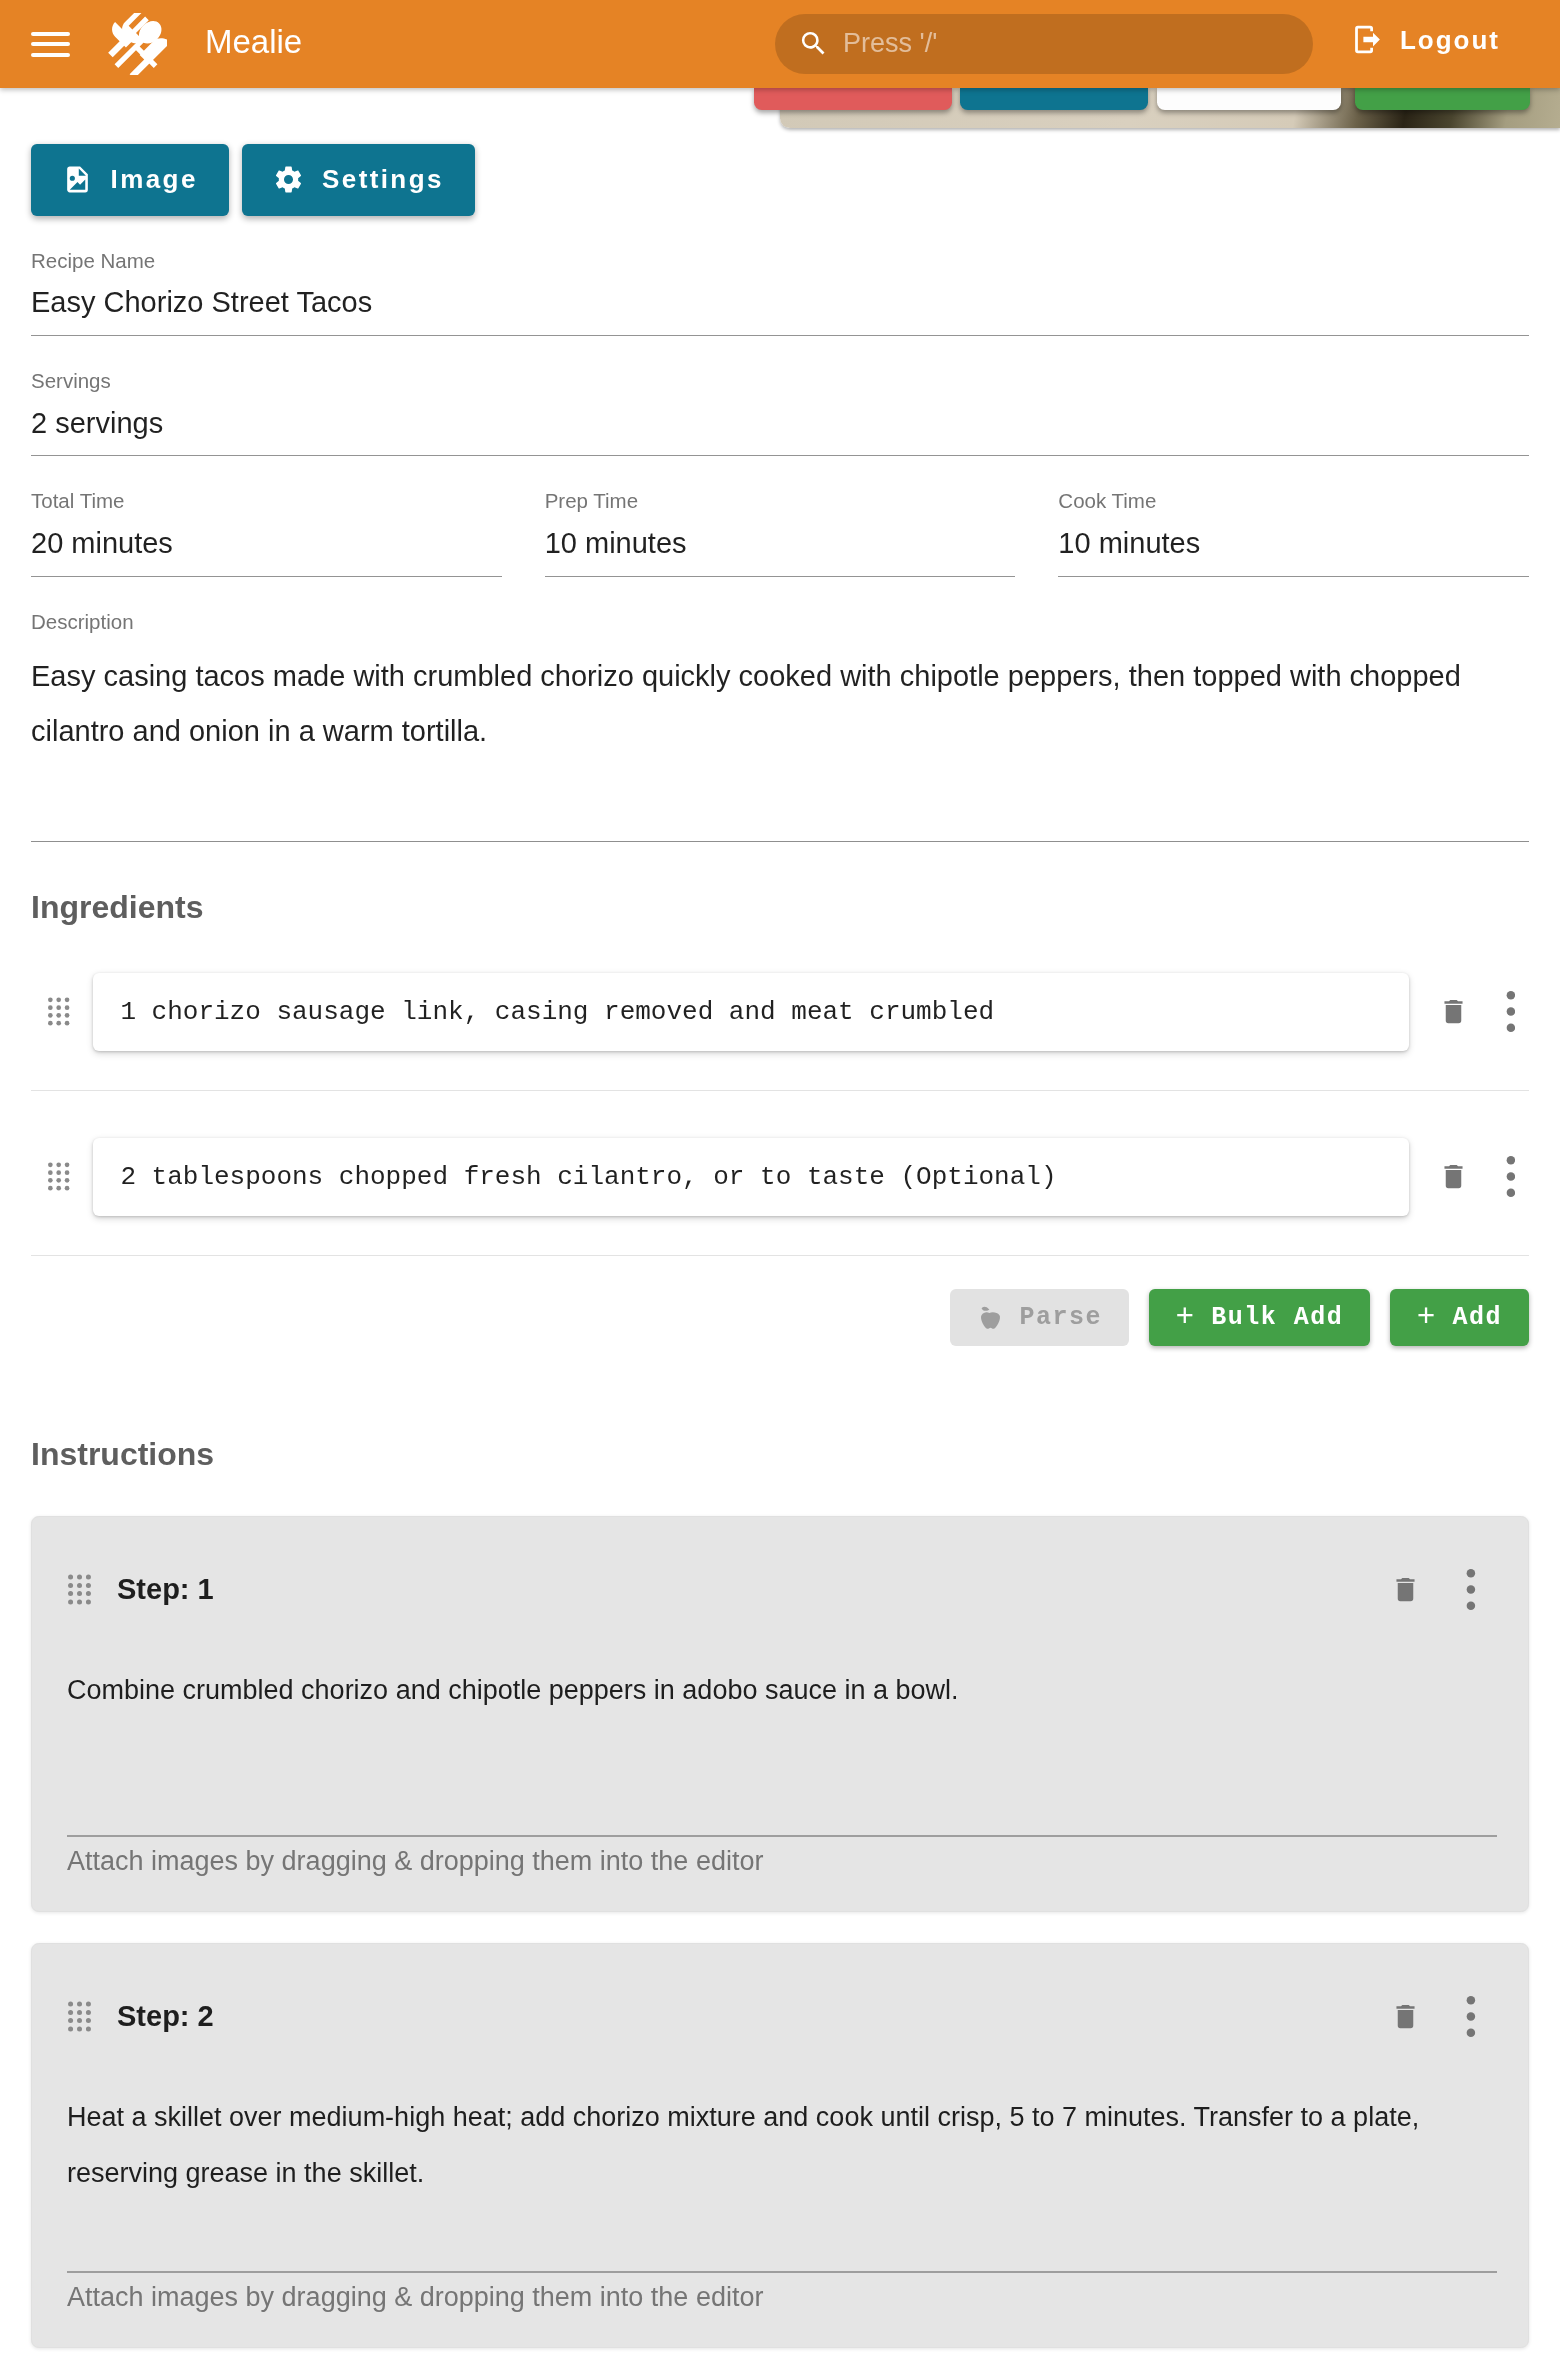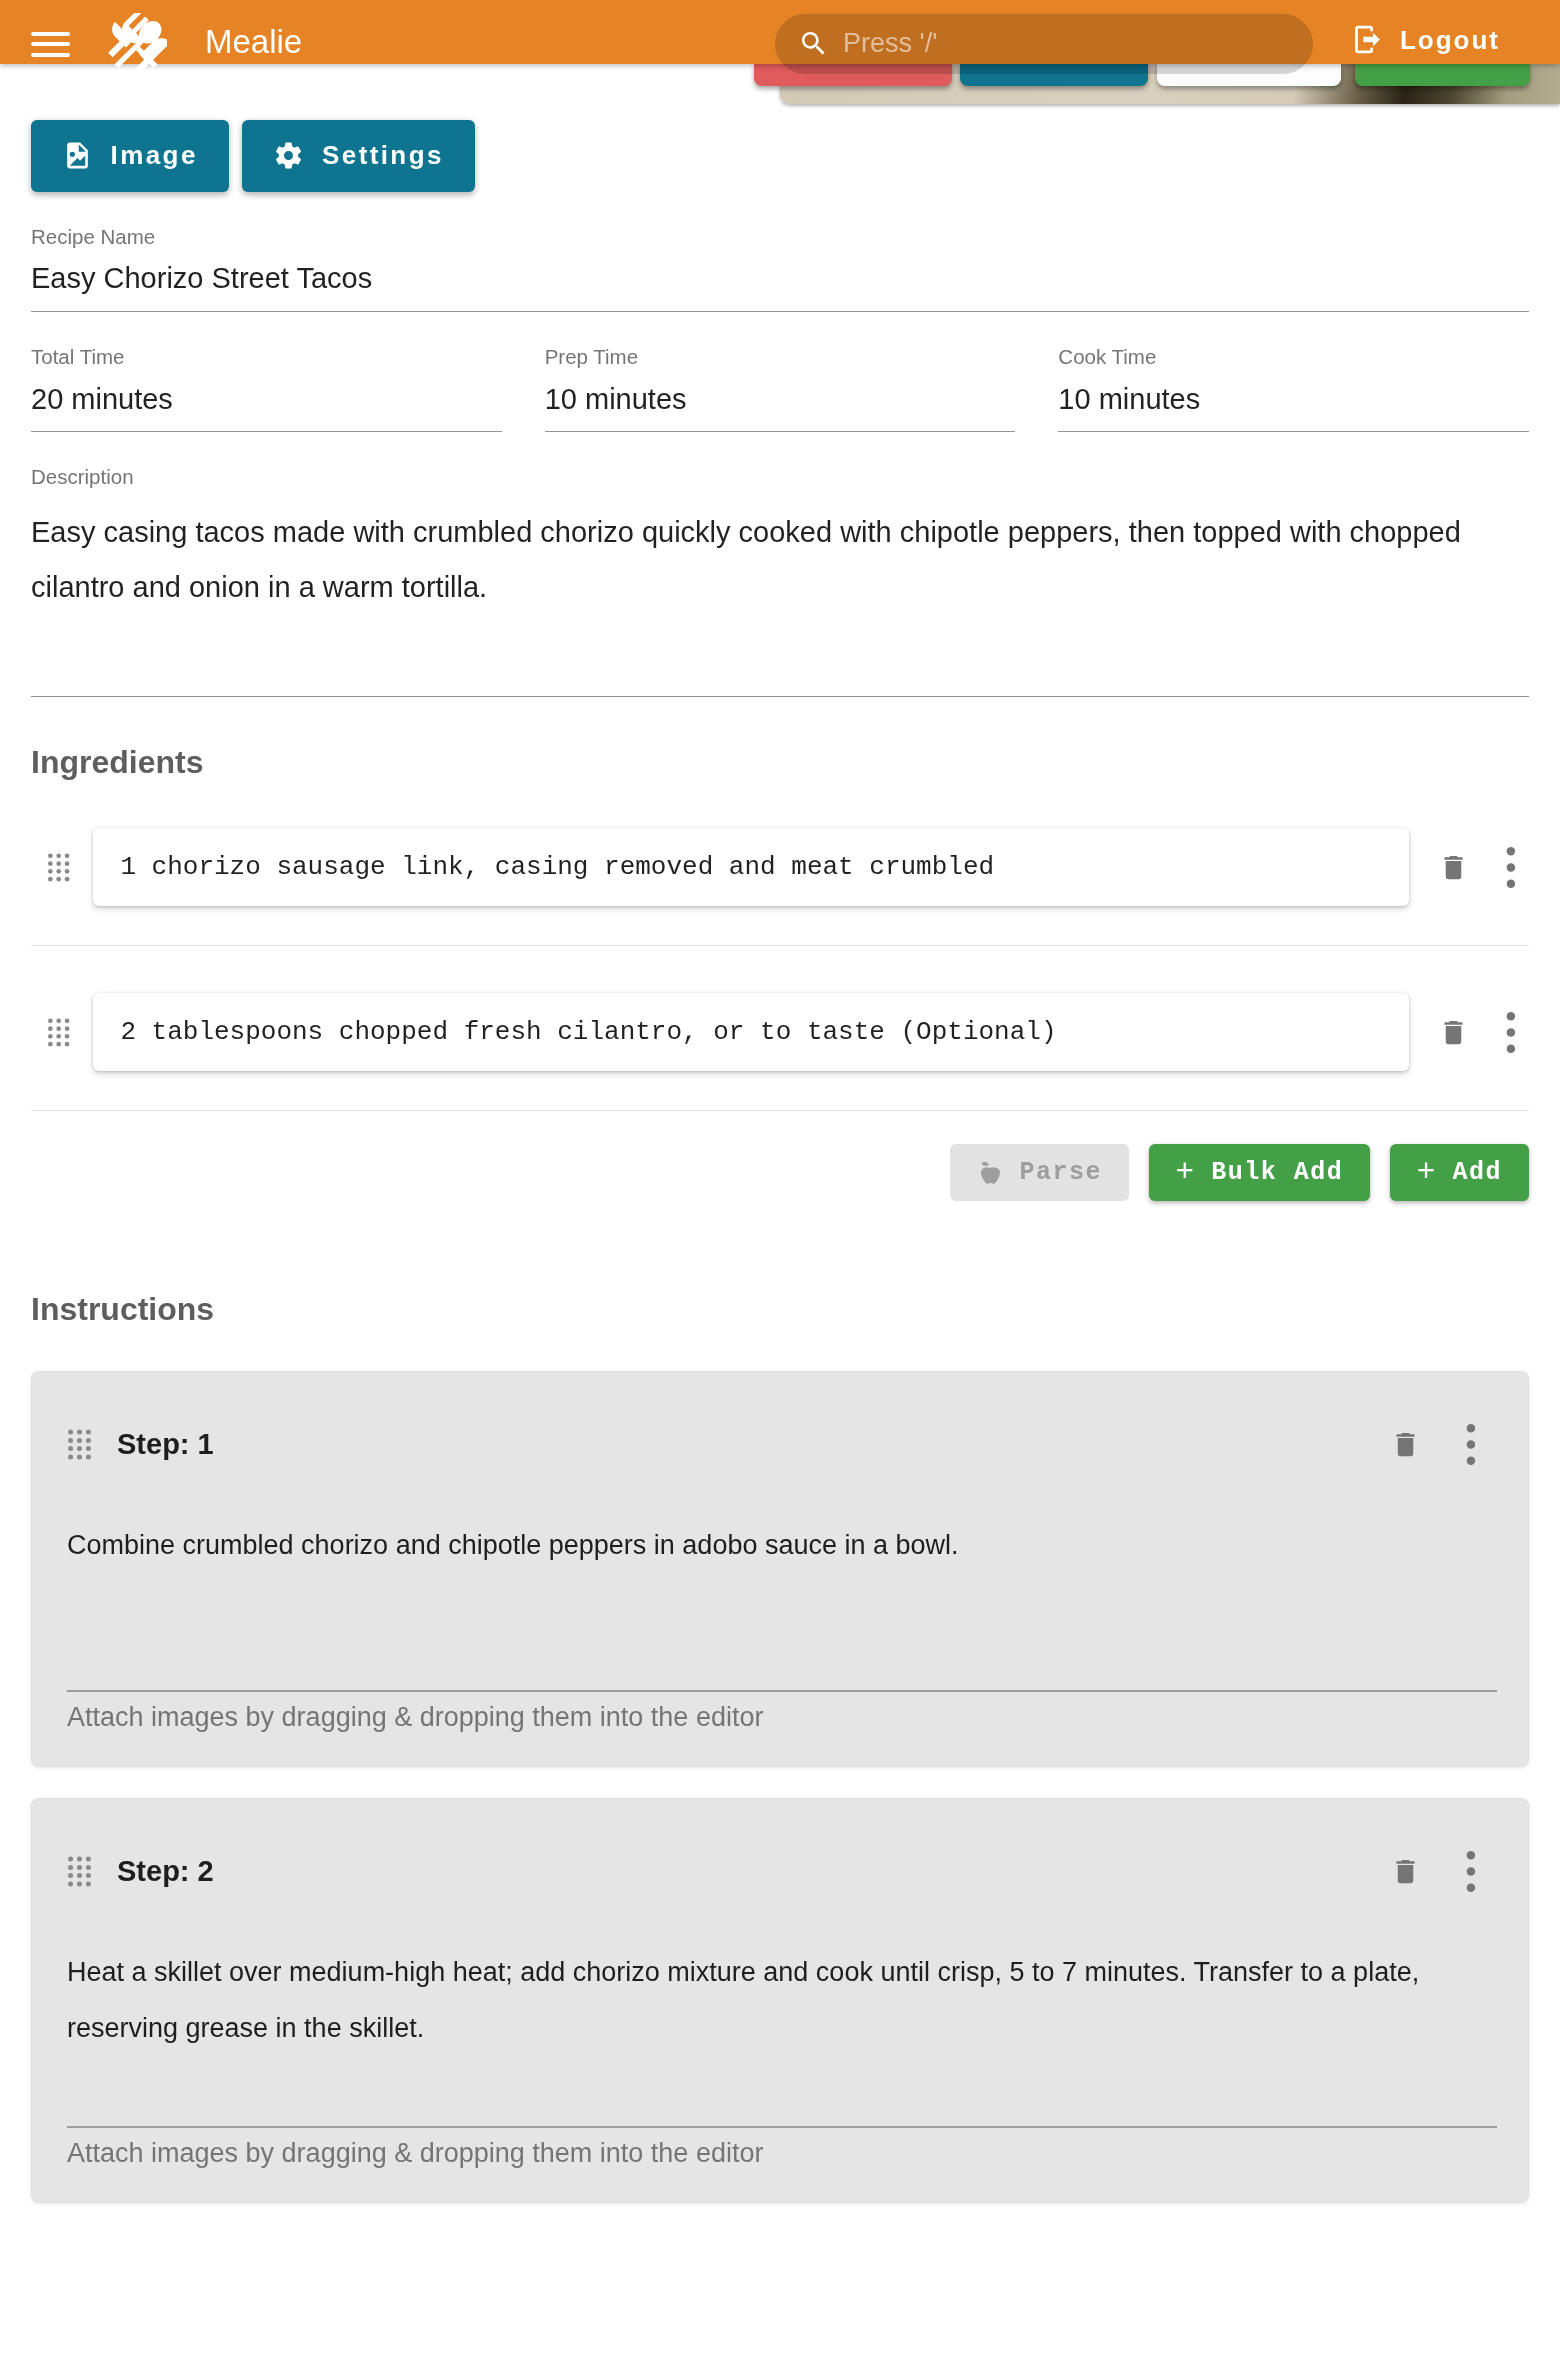--- a/index.html
+++ b/index.html
@@ -3,21 +3,21 @@
 <meta charset="utf-8">
 <style>
   * { margin:0; padding:0; box-sizing:border-box; }
   html,body { width:1560px; }
   body {
     height:2360px; overflow:hidden; background:#fff;
     font-family:"Liberation Sans", sans-serif; color:rgba(0,0,0,.87);
   }
   
   .appbar {
-    position:relative; height:64px; background:#E58325;
+    position:relative; height:88px; background:#E58325;
     box-shadow:0 2px 4.9px rgba(0,0,0,.25); z-index:30;
   }
   .burger { position:absolute; left:31px; top:25px; width:39px; height:37px; cursor:pointer; }
   .burger span { display:block; height:3.9px; background:#fff; border-radius:2px; margin:6.8px 0; }
   .logo { position:absolute; left:105px; top:12.7px; }
   .app-title { position:absolute; left:205px; top:23.4px; font-size:33px; color:#fff; font-weight:400; }
   .searchbar {
     position:absolute; left:775px; top:13.7px; width:538px; height:60px;
     background:rgba(0,0,0,.16); border-radius:30px; display:flex; align-items:center; padding:0 23.4px;
   }
@@ -165,20 +165,24 @@
       </span>
       <span>Settings</span>
     </button>
   </div>
 
   <div class="field">
     <div class="field-label">Recipe Name</div>
     <input type="text" value="Easy Chorizo Street Tacos" style="">
   </div>
 
+  <div class="field">
+    <div class="field-label">Servings</div>
+    <input type="text" value="2 servings" style="">
+  </div>
 
   <div class="times-row">
     <div class="field">
       <div class="field-label">Total Time</div>
       <input type="text" value="20 minutes" style="">
     </div>
     <div class="field">
       <div class="field-label">Prep Time</div>
       <input type="text" value="10 minutes" style="">
     </div>

